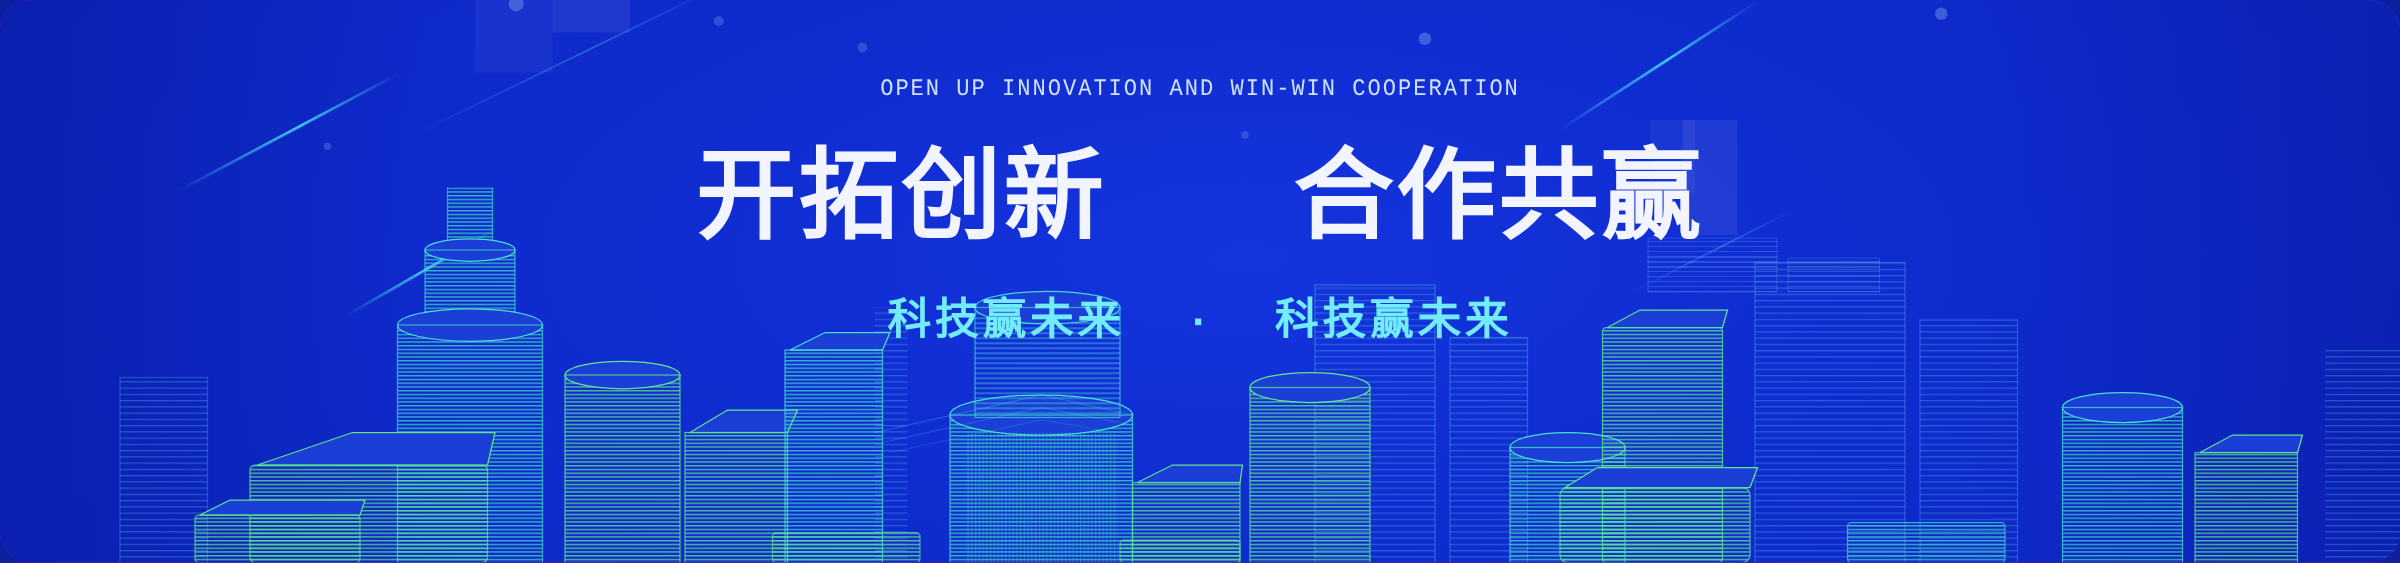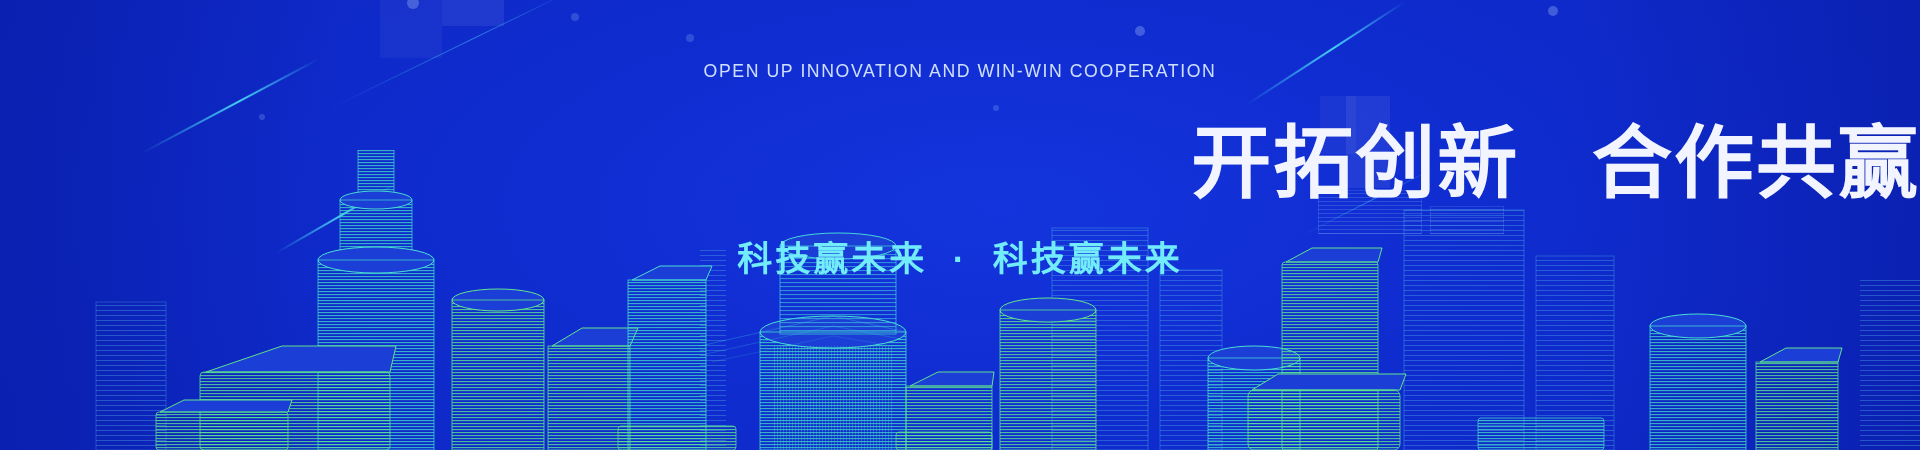--- a/index.html
+++ b/index.html
@@ -5,21 +5,22 @@
 <style>
   html,body{margin:0;padding:0;background:#0c1f9e;}
   *{box-sizing:border-box;}
 
   .banner{
     position:relative;
     width:1920px;
     height:450px;
     overflow:hidden;
     background:#a21caf;
-    font-family:Liberation Sans, sans-serif;
+    font-family:Liberation Mono, monospace;
+    border-radius:24px;
   }
 
   
   .bg-base{
     position:absolute; inset:0;
     background:
       radial-gradient(1100px 460px at 52% 46%, #1434dd 0%, #0f2ccf 46%, #0d27c2 100%);
   }
   .bg-vign{
     position:absolute; inset:0;
@@ -80,21 +81,21 @@
     white-space:nowrap;
   }
   .headline{
     position:absolute; top:124px; left:0; width:1920px;
     font-size:80px;
     line-height:1;
     font-weight:700;
     color:#f2f5ff;
     letter-spacing:2px;
     white-space:pre;
-    text-align:right;
+    text-align:center;
   }
   .subtitle{
     position:absolute; top:241px; left:0; width:1920px;
     font-size:35px;
     line-height:1;
     font-weight:700;
     color:#72ecfb;
     letter-spacing:3px;
     white-space:pre;
     text-align:center;

